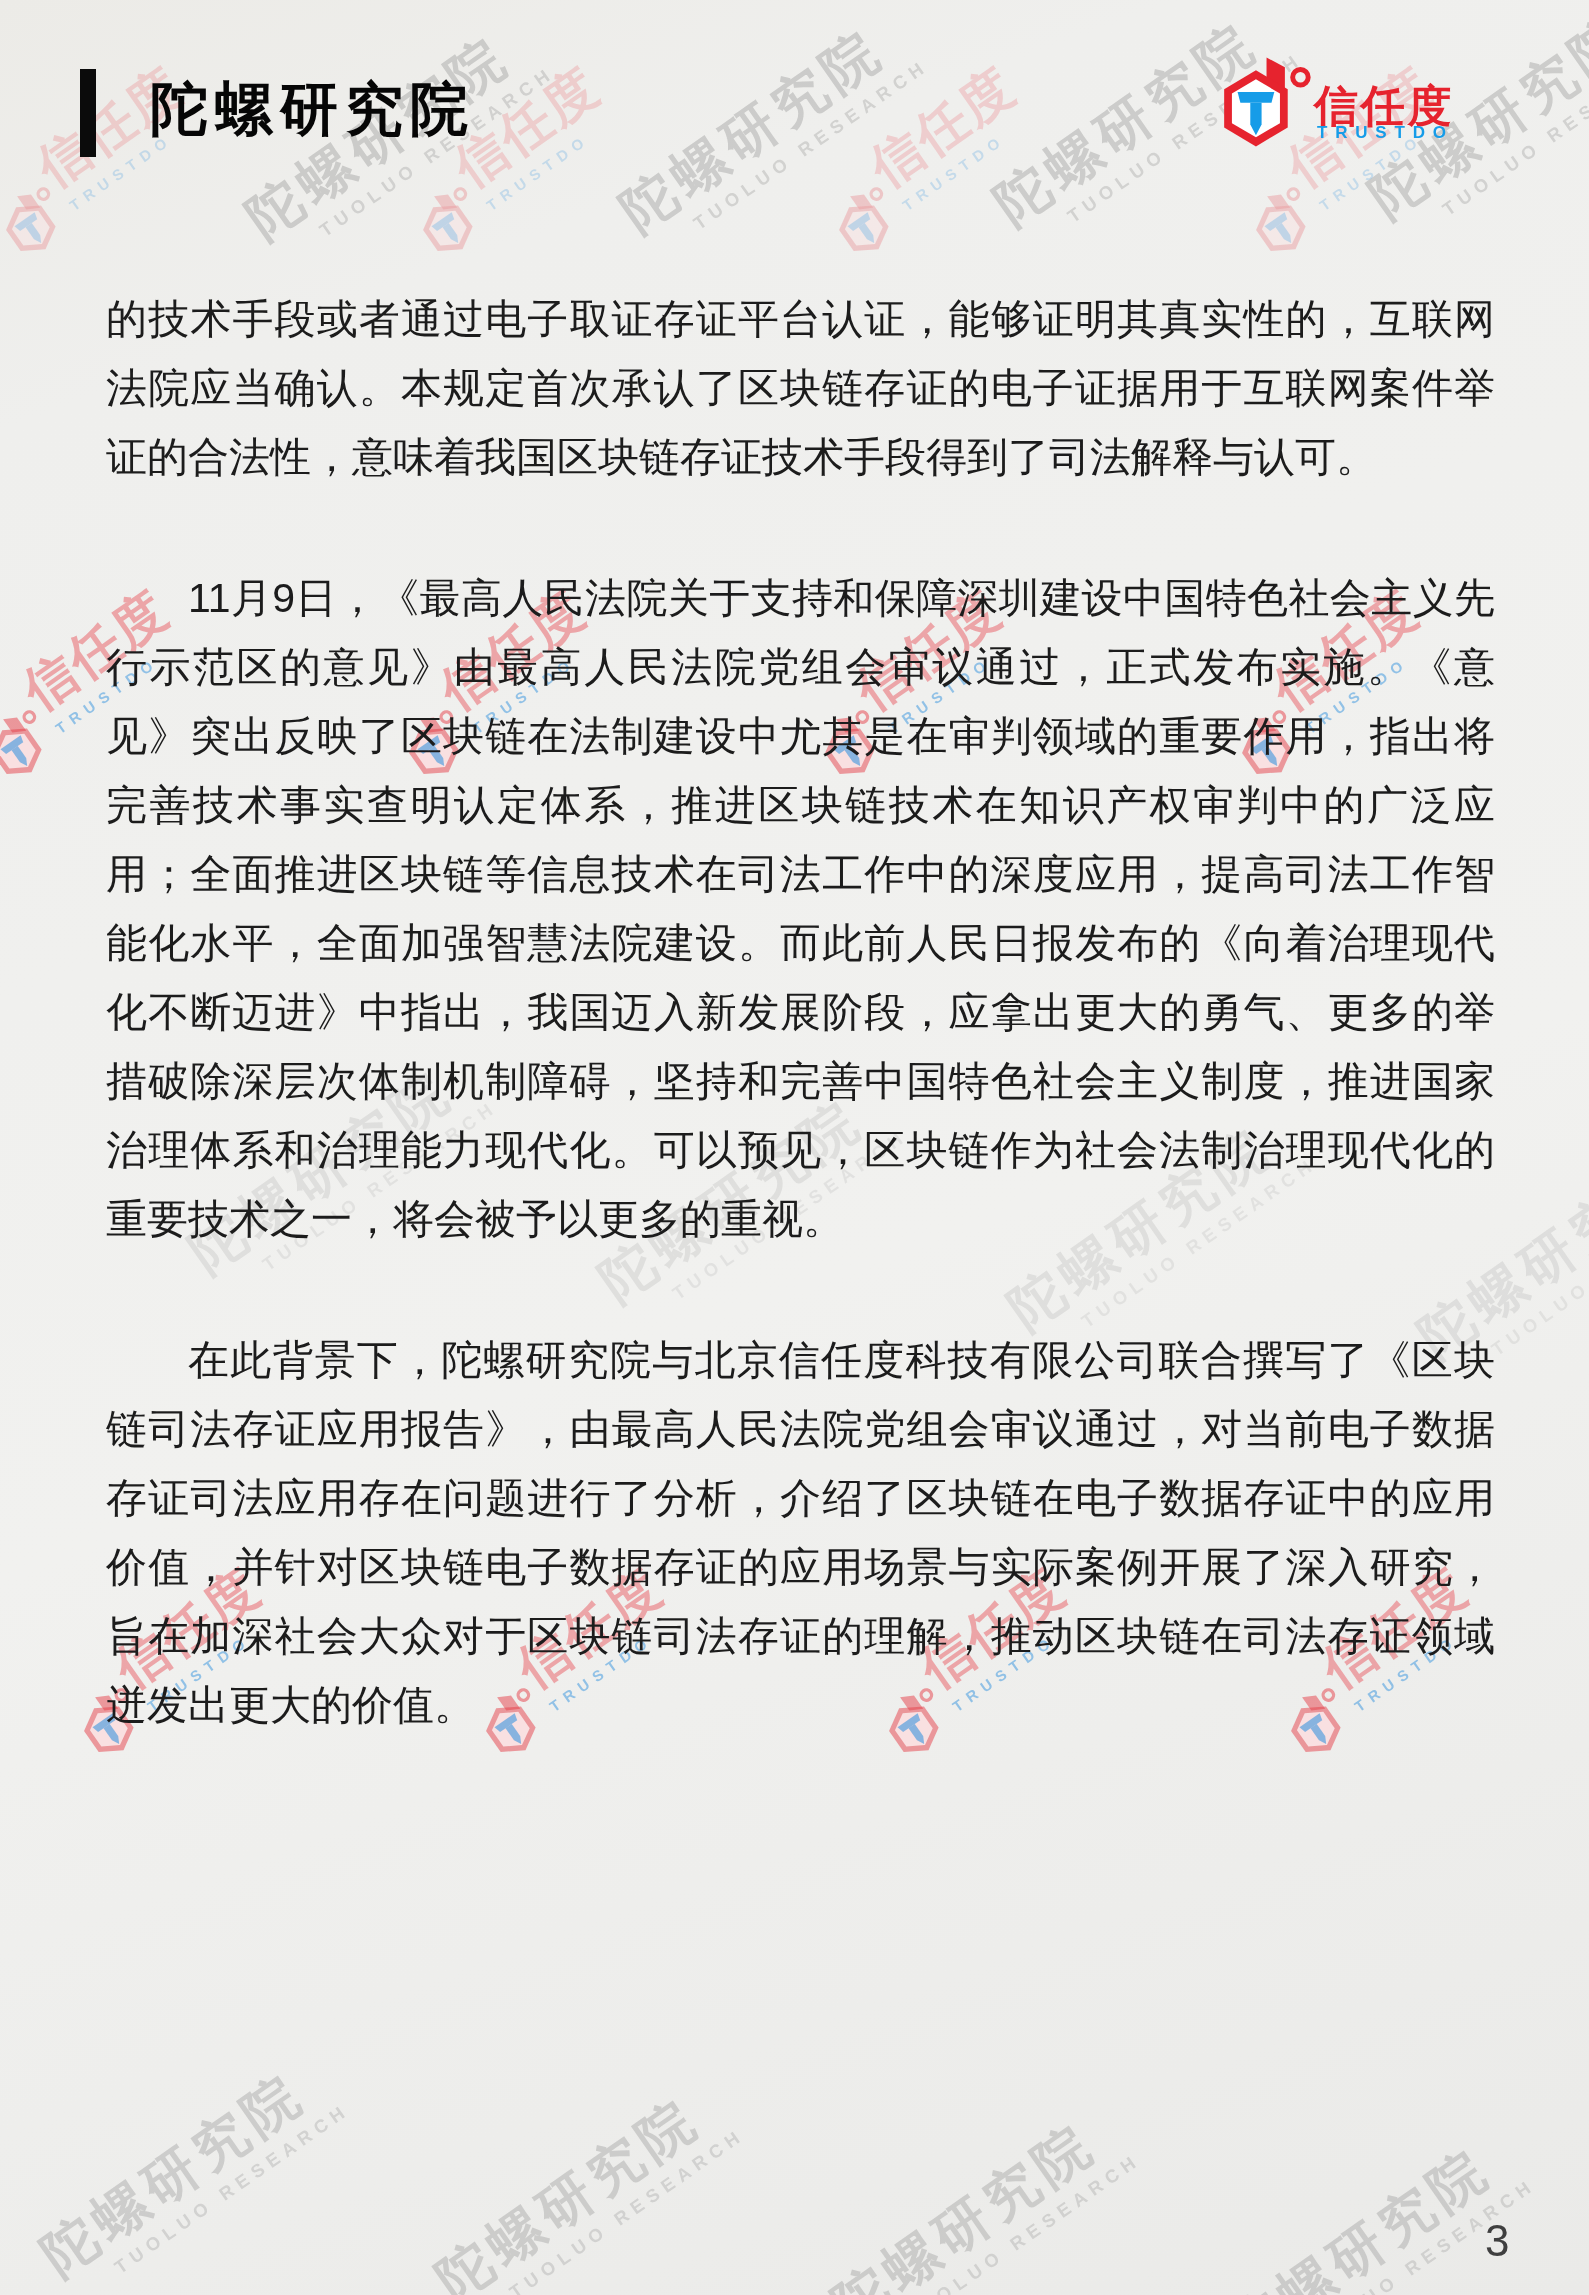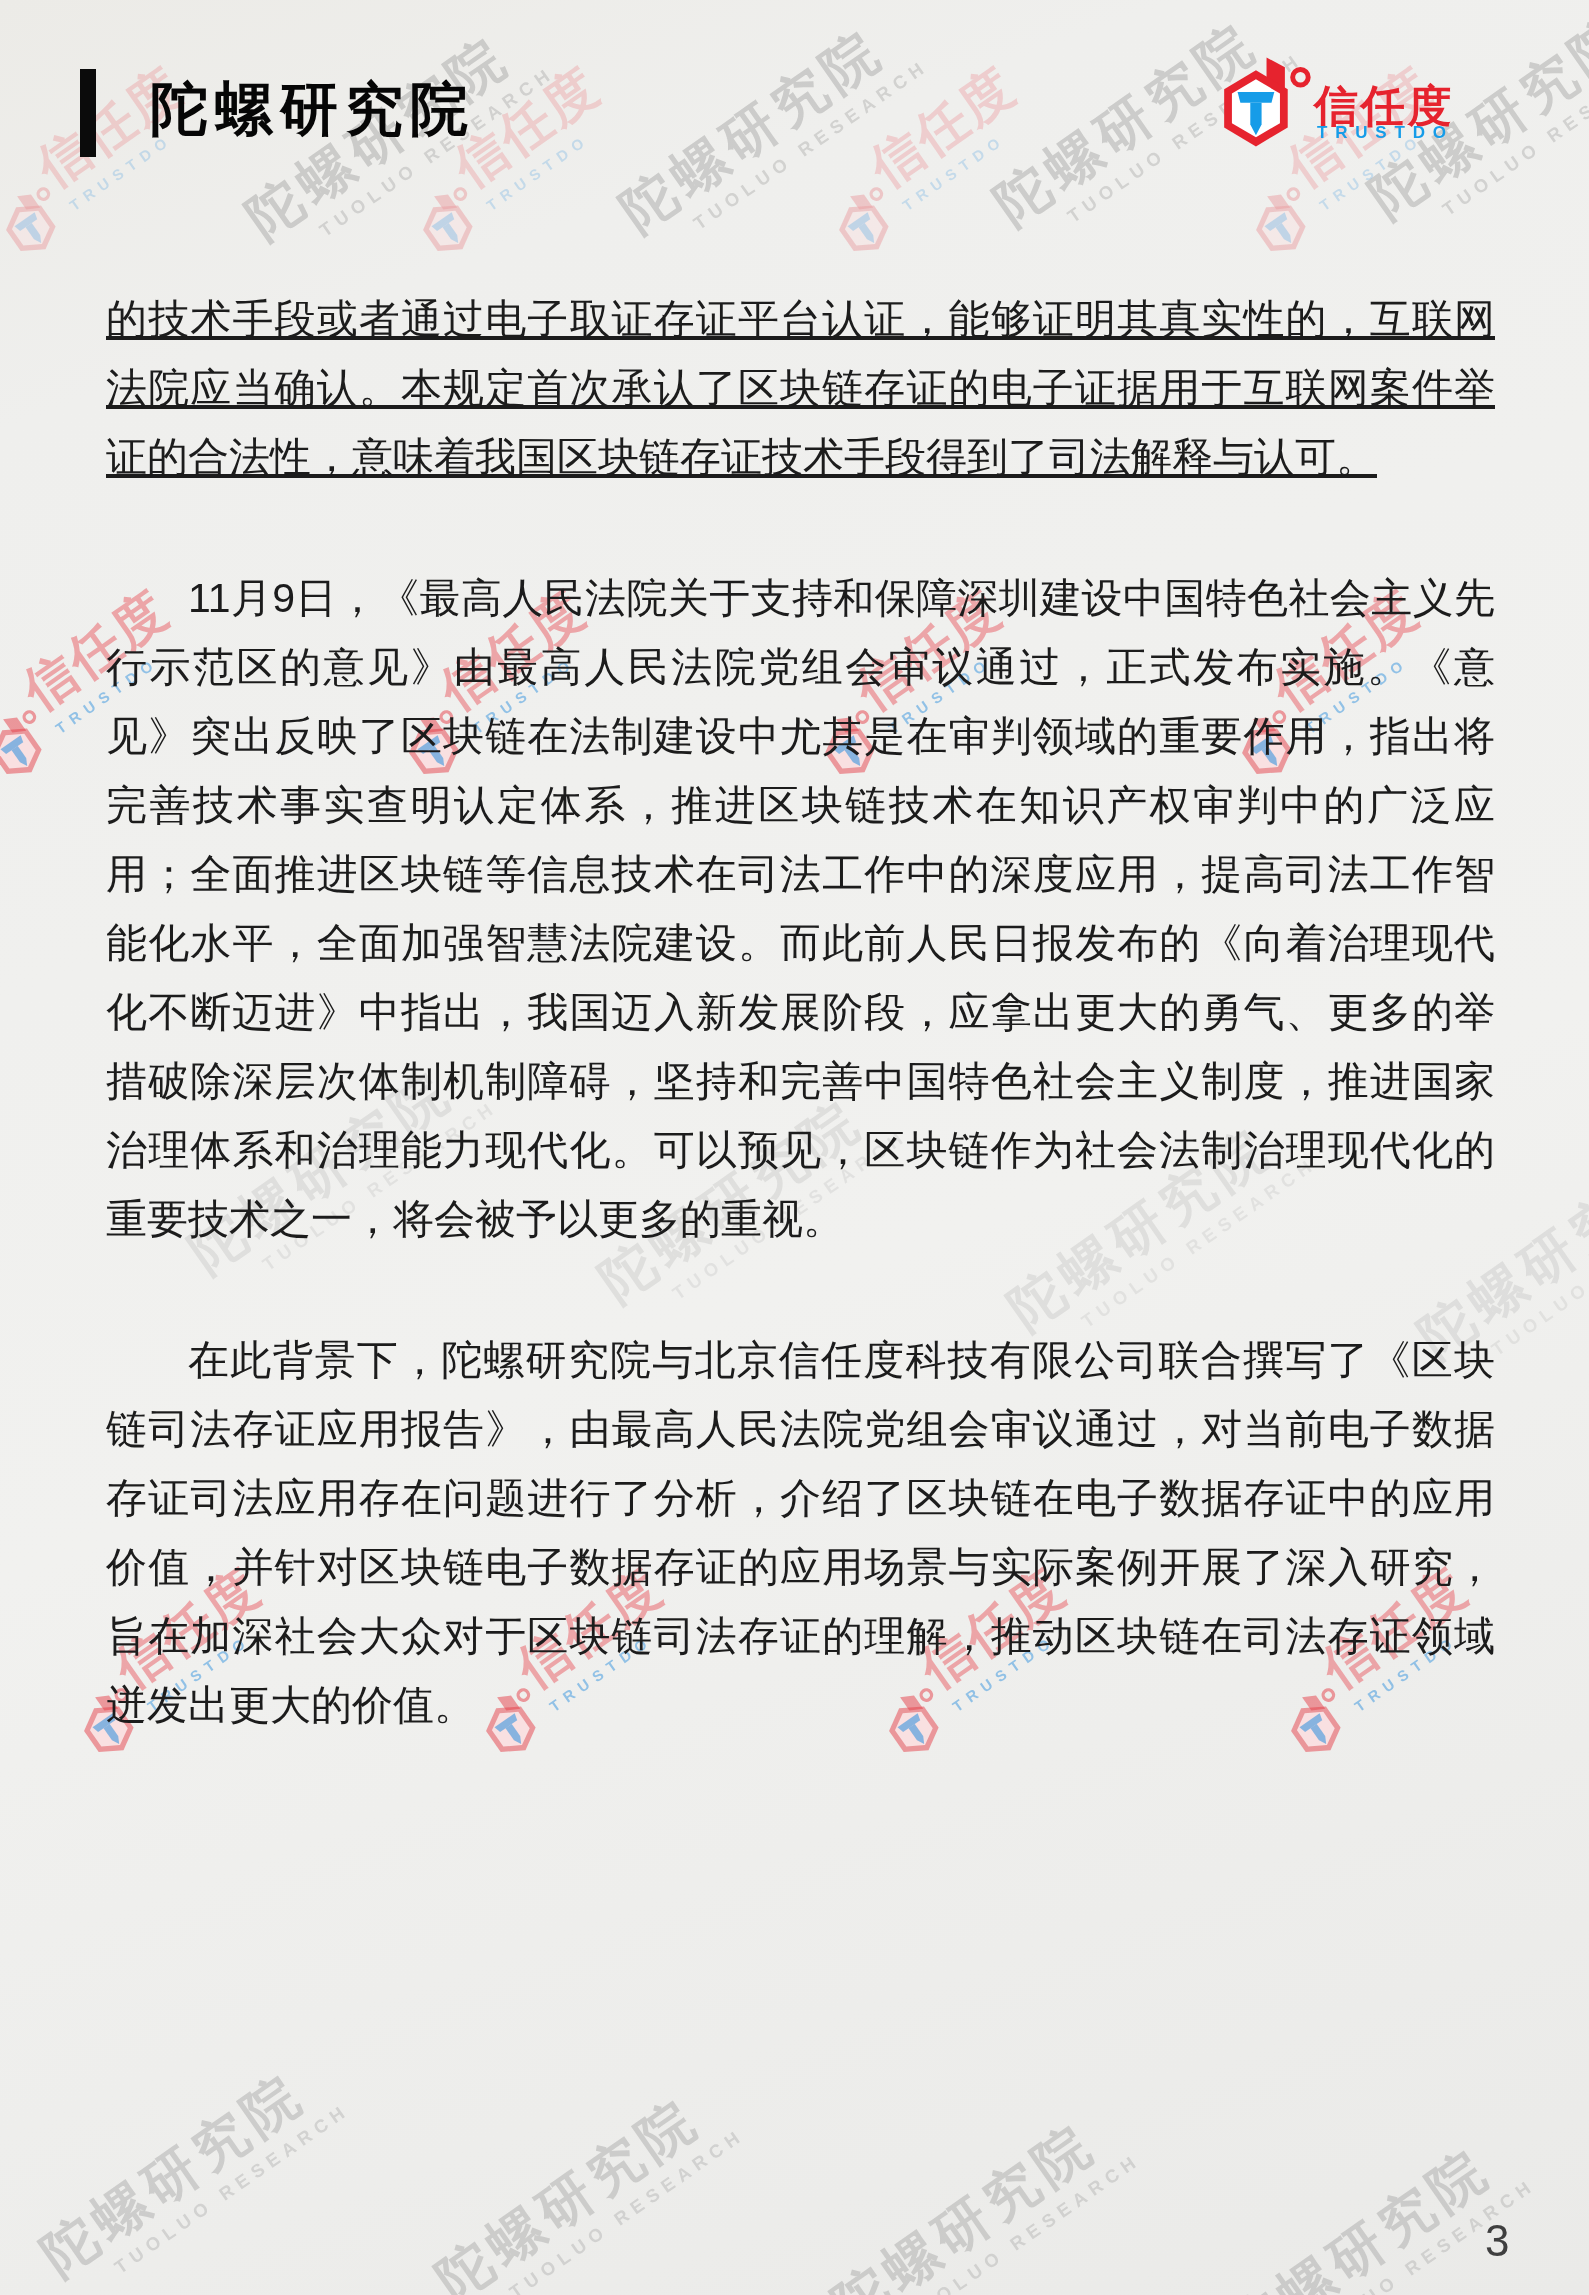--- a/index.html
+++ b/index.html
@@ -24,21 +24,21 @@
   .logo-icon{position:absolute;left:8.5px;top:7px;}
   .logo-cn{position:absolute;left:113px;top:35px;font-size:44px;font-weight:800;letter-spacing:2.8px;color:#E6232E;}
   .logo-en{position:absolute;left:116px;top:81px;font-size:17px;font-weight:700;letter-spacing:7.8px;color:#169CE8;}
   
   .content{
     position:absolute;left:106px;top:285px;width:1389px;z-index:1;
     font-size:41px;line-height:69px;color:#1c1c1c;
     text-align:justify;text-justify:inter-ideograph;word-break:break-all;
   }
   .content p{margin:0 0 72px 0;text-indent:82px;}
-  .content p.no-indent{text-indent:0;text-decoration:underline;}
+  .content p.no-indent{text-indent:0;}
   .content p:last-child{margin-bottom:0;}
   
   .pagenum{position:absolute;left:1485px;top:2216px;font-size:44px;color:#3f3f3f;z-index:2;}
 </style>
 </head>
 <body>
 
 <div class="page">
 
   <div class="wm-layer" id="wm-layer">

